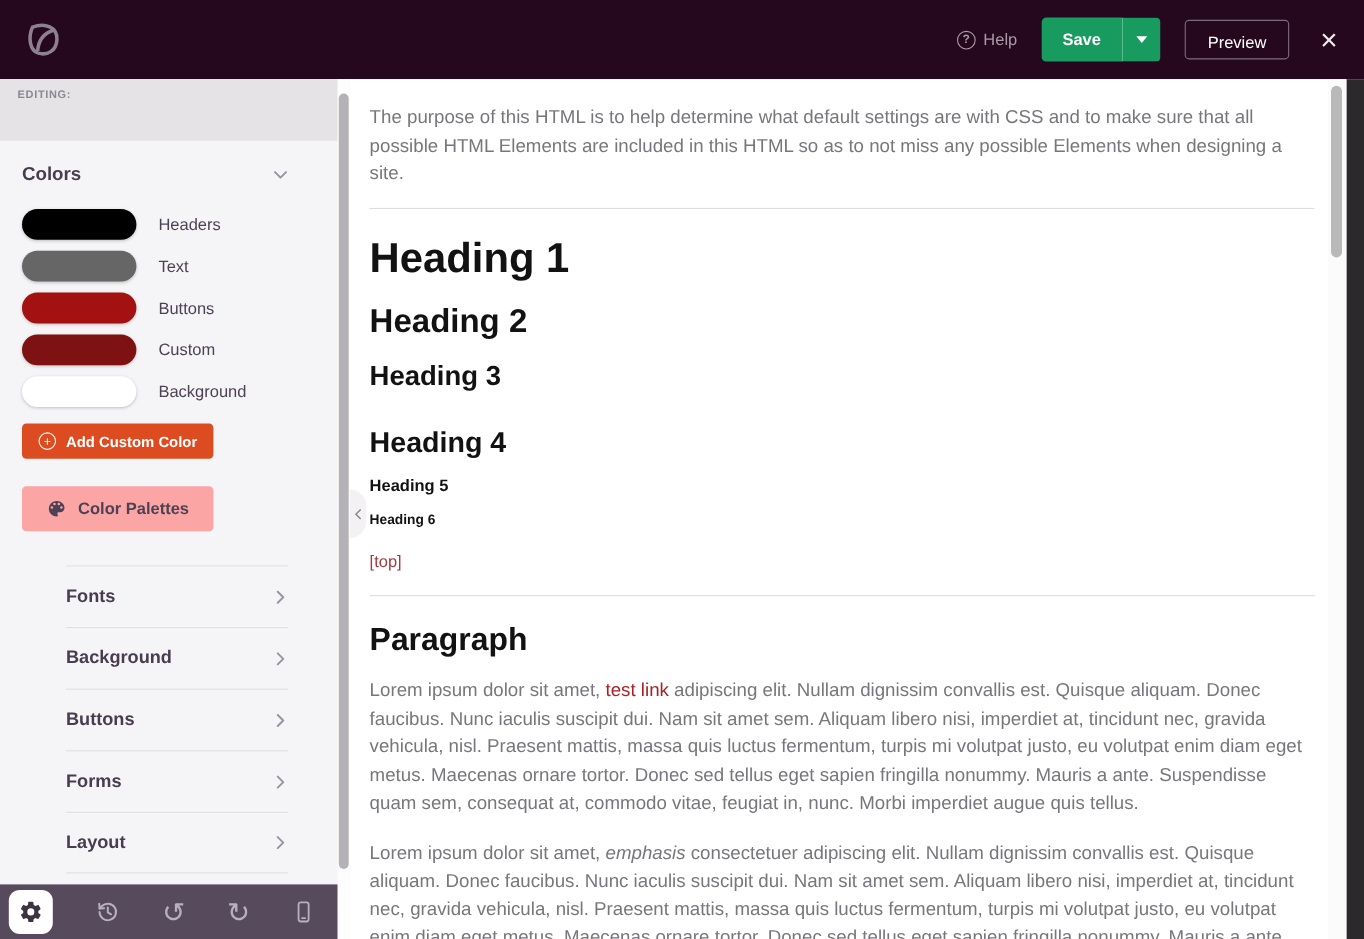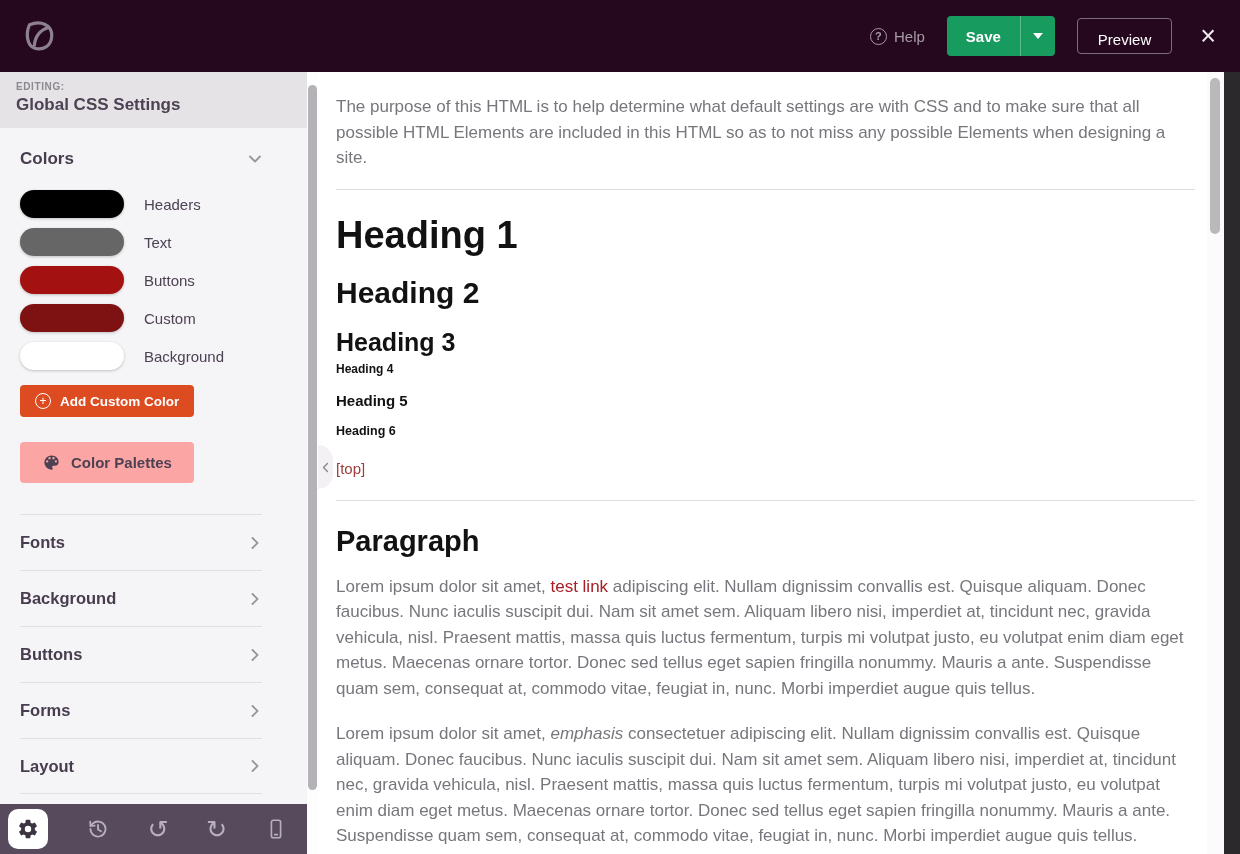--- a/index.html
+++ b/index.html
@@ -33,40 +33,40 @@
   .sec-header { margin-top:13px; height:36px; display:flex; align-items:center; justify-content:space-between; cursor:pointer; }
   .sec-title { font-size:17px; font-weight:bold; color:#473d4f; }
   .swatch-list { margin-top:8px; }
   .swatch-row { height:38px; display:flex; align-items:center; }
   .swatch-pill { width:104px; height:28px; border-radius:14px; box-shadow:0 1px 3px rgba(0,0,0,.22); cursor:pointer; flex:none; }
   .swatch-label { margin-left:20px; font-size:15px; color:#4d4253; }
   .add-color-btn { margin-top:10px; height:32px; background:#dd4b20; color:#fff; border:none; border-radius:4px; font-size:13.5px; font-weight:bold; display:inline-flex; align-items:center; gap:9px; padding:0 15px; cursor:pointer; font-family:inherit; }
   .plus-circle { width:16px; height:16px; border:1.5px solid #fff; border-radius:50%; display:inline-flex; align-items:center; justify-content:center; font-size:12px; font-weight:normal; }
   .palettes-btn { margin-top:25px; height:41px; background:#fca5a5; color:#4d4253; border:none; border-radius:4px; font-size:15px; font-weight:bold; display:inline-flex; align-items:center; gap:10px; padding:0 22px; cursor:pointer; font-family:inherit; }
   .section-list { margin-top:31px; }
-  .collapsed-row { height:56px; border-top:1px solid #e2dfe3; display:flex; align-items:center; justify-content:space-between; cursor:pointer; }
+  .collapsed-row { height:56px; border-top:1px solid #e2dfe3; display:flex; align-items:center; justify-content:space-between; cursor:pointer;margin-left:40px; }
   .collapsed-row:last-child { border-bottom:1px solid #e2dfe3; }
   .collapsed-label { font-size:16.5px; font-weight:bold; color:#473d4f; }
 
   
   .side-toolbar { height:50px; flex:none; width:307px; background:#564a5c; display:flex; align-items:center; justify-content:space-between; padding:0 20px 0 8px; }
   .tool-active { width:40px; height:40px; background:#fff; border-radius:10px; display:flex; align-items:center; justify-content:center; cursor:pointer; }
   .tool-btn { display:flex; align-items:center; justify-content:center; cursor:pointer; color:#b9b0bf; }
   .glyph-icon { font-family:"DejaVu Sans", sans-serif; font-size:25px; line-height:1; }
 
   
   .content-col { flex:1; background:#fff; position:relative; padding:0 12px 0 18px; min-width:0; color:#77767c; font-size:17px; line-height:25.5px; }
   .collapse-handle { position:absolute; left:0; top:373px; width:15px; height:44px; background:#f3f1f4; border-radius:0 22px 22px 0; display:flex; align-items:center; justify-content:center; cursor:pointer; color:#8c8790; }
   .intro { margin-top:22px; }
   hr.rule { border:none; border-top:1px solid #ddd; margin:18px 0 0; }
   h1,h2,h3,h4,h5,h6 { color:#121212; font-weight:bold; line-height:1.25; }
   .h1 { font-size:38px; margin-top:22px; }
   .h2 { font-size:30px; margin-top:15px; }
   .h3 { font-size:25px; margin-top:15px; }
-  .h4 { font-size:12px; margin-top:4px; }
+  .h4 { font-size:26px; margin-top:28px; }
   .h5 { font-size:15px; margin-top:15px; }
   .h6 { font-size:12.5px; margin-top:13px; }
   .top-link-wrap { margin:17px 0 14px; font-size:15px; }
   a.top-link { color:#a03c3c; text-decoration:none; cursor:pointer; }
   .section-h { font-size:29px; margin-top:22px; }
   .body-p { margin-top:15px; }
   .p-gap { margin-top:20px; }
   a.inline-link { color:#a71e24; text-decoration:none; cursor:pointer; }
   em.emph { font-style:italic; }
 
@@ -101,21 +101,20 @@
     <button class="preview-btn">Preview</button>
     <span class="close-x">×</span>
   </div>
 </div>
 
 <div class="main">
 
   <div class="sidebar-col">
     <div class="side-header">
       <div class="editing-label">EDITING:</div>
-      <div class="side-title">Global CSS Settings</div>
     </div>
 
     <div class="side-scroll">
       
       <div class="sec-header">
         <span class="sec-title">Colors</span>
         <svg class="stroke-ic" width="14" height="14" viewBox="0 0 14 14" style="stroke:#9b93a1">
             <polyline points="2,4.5 7,9.5 12,4.5"></polyline>
           </svg>
       </div>

